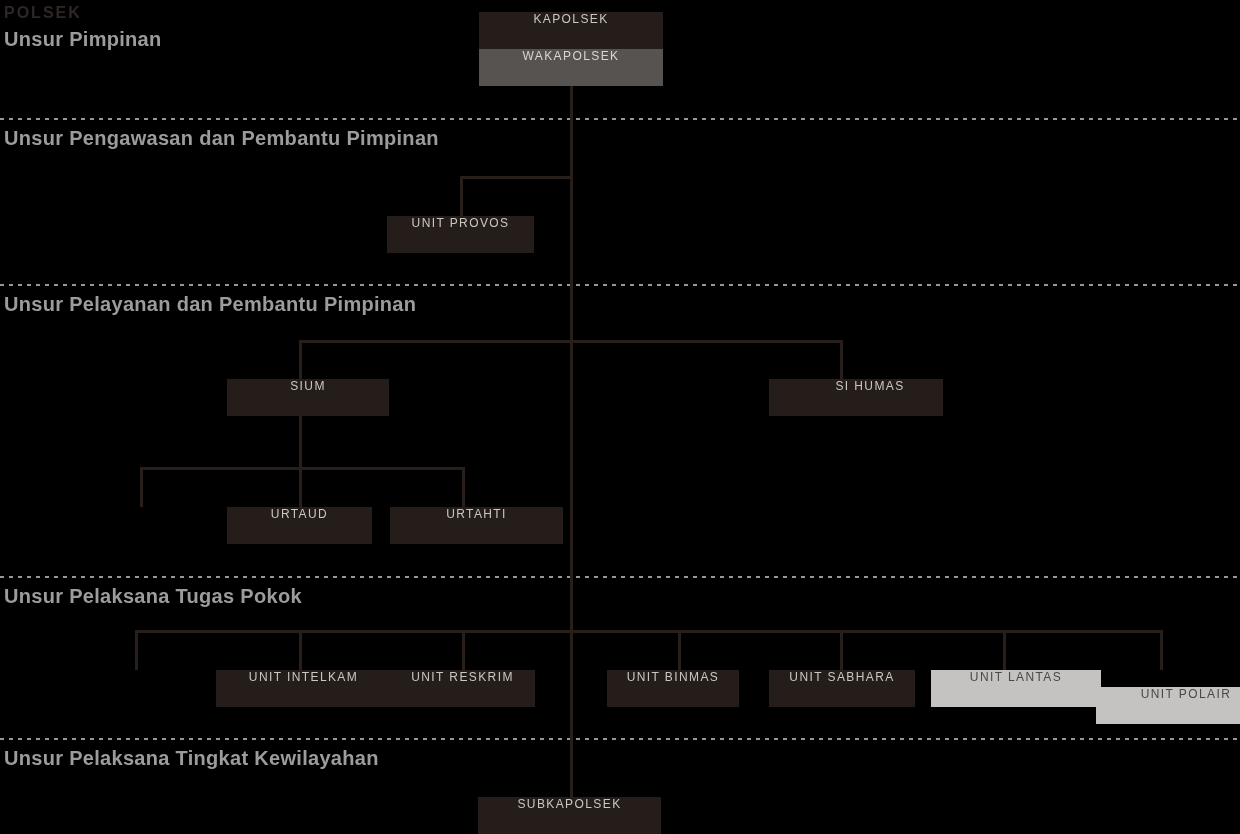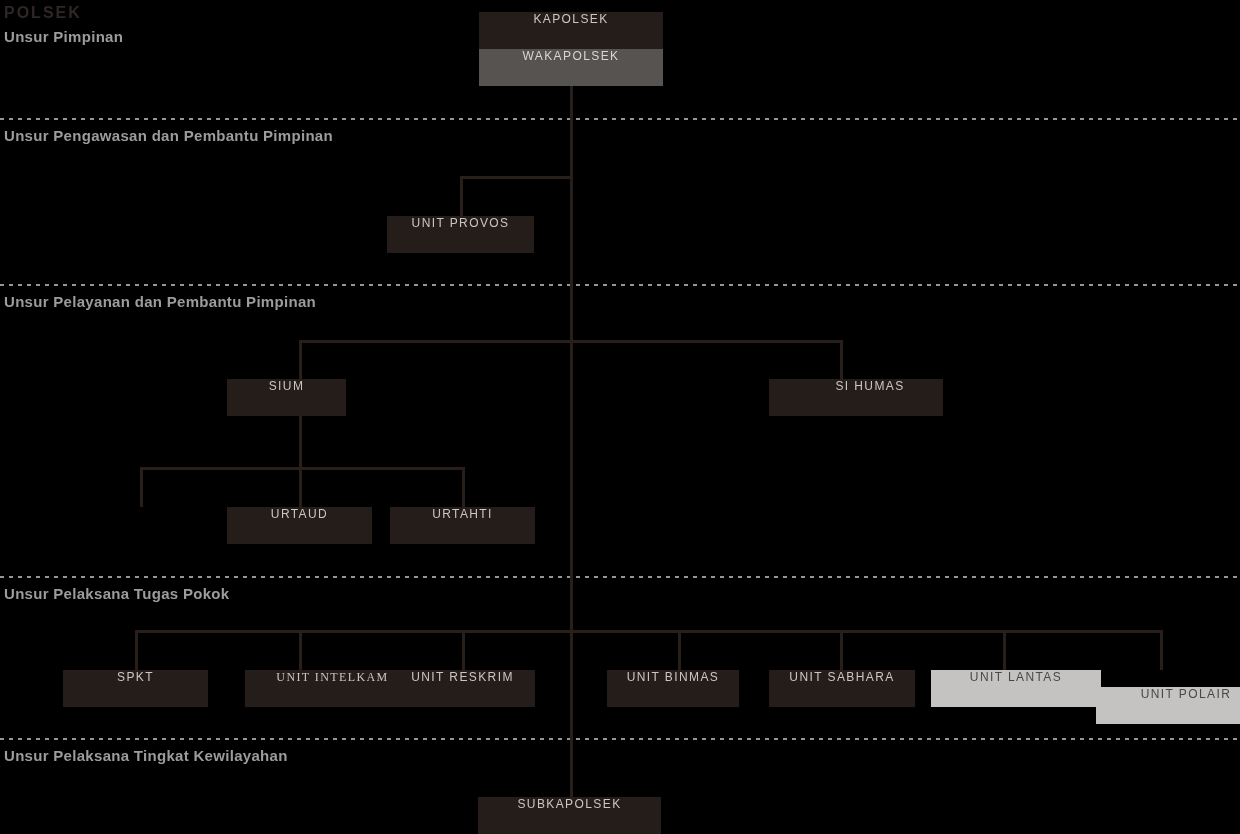--- a/index.html
+++ b/index.html
@@ -15,21 +15,21 @@
     position: absolute;
     left: 4px; top: 4px;
     font-size: 16px;
     font-weight: 700;
     letter-spacing: 2px;
     color: var(--title-color, #2e2725);
   }
   .section-label {
     position: absolute;
     left: 4px;
-    font-size: 15px;
+    font-size: 20px;
     font-weight: 700;
     letter-spacing: 0.3px;
     color: var(--section-label, #9d9b9b);
   }
   .divider {
     position: absolute;
     left: 0; width: 1240px; height: 2px;
     background: repeating-linear-gradient(90deg,
       var(--divider, #969696) 0 4px, transparent 4px 9px);
   }
@@ -91,36 +91,33 @@
 
   <div class="node dark" style="left:479px;top:12px;width:184px;">
       <span>KAPOLSEK</span>
     </div>
   <div class="node gray" style="left:479px;top:49px;width:184px;">
       <span>WAKAPOLSEK</span>
     </div>
   <div class="node dark" style="left:387px;top:216px;width:147px;">
       <span>UNIT PROVOS</span>
     </div>
-  <div class="node dark" style="left:227px;top:379px;width:119px;">
+  <div class="node dark" style="left:227px;top:379px;width:162px;">
       <span>SIUM</span>
     </div>
   <div class="node dark" style="left:769px;top:379px;width:146px;padding-left:28px;">
       <span>SI HUMAS</span>
     </div>
   <div class="node dark" style="left:227px;top:507px;width:145px;">
       <span>URTAUD</span>
     </div>
-  <div class="node dark" style="left:390px;top:507px;width:145px;">
+  <div class="node dark" style="left:390px;top:507px;width:173px;">
       <span>URTAHTI</span>
     </div>
-  <div class="node dark" style="left:63px;top:670px;width:145px;">
-      <span>SPKT</span>
-    </div>
-  <div class="node dark" style="left:245px;top:670px;width:175px;font-family:Liberation Serif, serif;">
+  <div class="node dark" style="left:216px;top:670px;width:175px;">
       <span>UNIT INTELKAM</span>
     </div>
   <div class="node dark" style="left:390px;top:670px;width:145px;">
       <span>UNIT RESKRIM</span>
     </div>
   <div class="node dark" style="left:607px;top:670px;width:132px;">
       <span>UNIT BINMAS</span>
     </div>
   <div class="node dark" style="left:769px;top:670px;width:146px;">
       <span>UNIT SABHARA</span>

